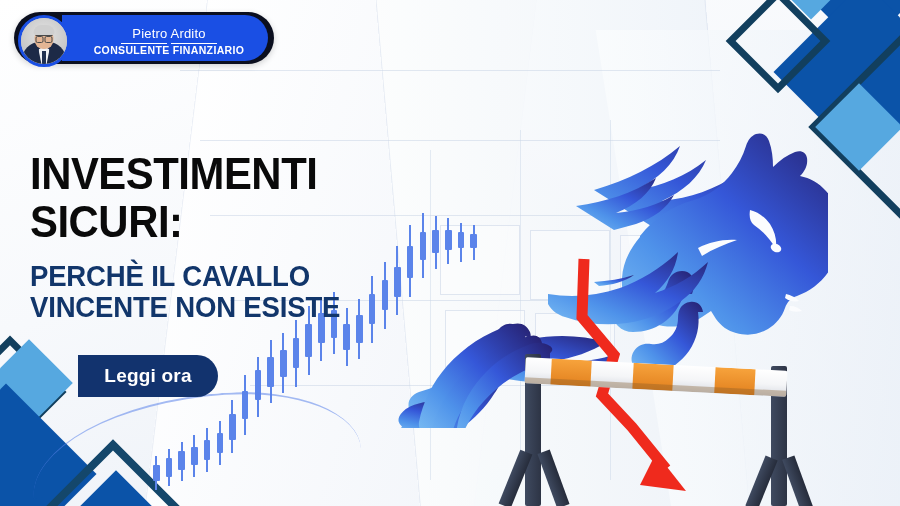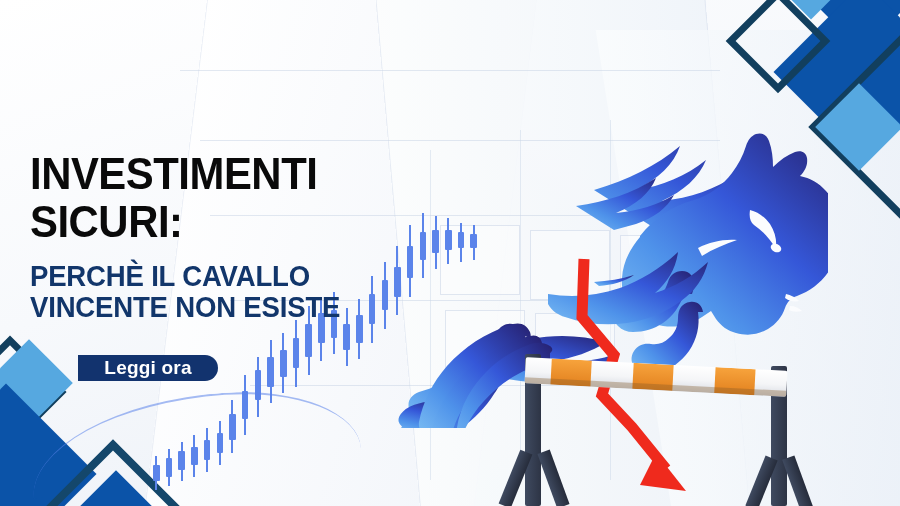--- a/index.html
+++ b/index.html
@@ -98,21 +98,21 @@
     font-family:"Liberation Sans Narrow","Liberation Sans",sans-serif;
     font-weight:bold;font-size:45px;line-height:48px;color:#0a0a0a;
     letter-spacing:-.5px;transform:scaleX(.93);transform-origin:left top;}
   .h1 .l2{display:block;}
   .h2{position:absolute;left:30px;top:261px;width:430px;
     font-family:"Liberation Sans Narrow","Liberation Sans",sans-serif;
     font-weight:bold;font-size:29px;line-height:31px;color:#12366b;
     letter-spacing:-.2px;transform:scaleX(.95);transform-origin:left top;}
   .h2 .l2{display:block;}
 
-  .cta{position:absolute;left:78px;top:355px;width:140px;height:26px;
+  .cta{position:absolute;left:78px;top:355px;width:140px;height:42px;
     background:#12336e;border-radius:0 21px 21px 0;
     display:flex;align-items:center;justify-content:center;
     color:#fff;font-size:19px;font-weight:600;letter-spacing:.2px;cursor:pointer;}
 </style>
 </head>
 <body>
 
 <div class="stage">
 
   <div class="bg-wash"></div>
@@ -311,20 +311,40 @@
     <div class="foot" style="left:250px;top:116px;height:54px;transform:rotate(22deg);"></div>
     <div class="foot" style="left:286px;top:116px;height:54px;transform:rotate(-20deg);"></div>
     <div class="rail">
       <div class="stripe" style="left:26px;"></div>
       <div class="stripe" style="left:108px;"></div>
       <div class="stripe" style="left:190px;"></div>
       <div class="shadow"></div>
     </div>
   </div>
 
+  <div class="badge">
+    <div class="badge-inner"></div>
+    <div class="avatar">
+      <div class="av-bg"></div>
+      <div class="av-body"></div>
+      <div class="av-shirt"></div>
+      <div class="av-tie"></div>
+      <div class="av-head"></div>
+      <div class="av-hair"></div>
+      <div class="av-gl"></div>
+    </div>
+    <div class="badge-txt">
+      <div class="badge-name">Pietro Ardito</div>
+      <div class="rule-wrap">
+        <span class="rule"></span>
+        <span class="rule"></span>
+      </div>
+      <div class="badge-role">CONSULENTE FINANZIARIO</div>
+    </div>
+  </div>
 
 
   <div class="h1">
     <span>INVESTIMENTI</span>
     <span class="l2">SICURI:</span>
   </div>
 
   <div class="h2">
     <span>PERCHÈ IL CAVALLO</span>
     <span class="l2">VINCENTE NON ESISTE</span>

